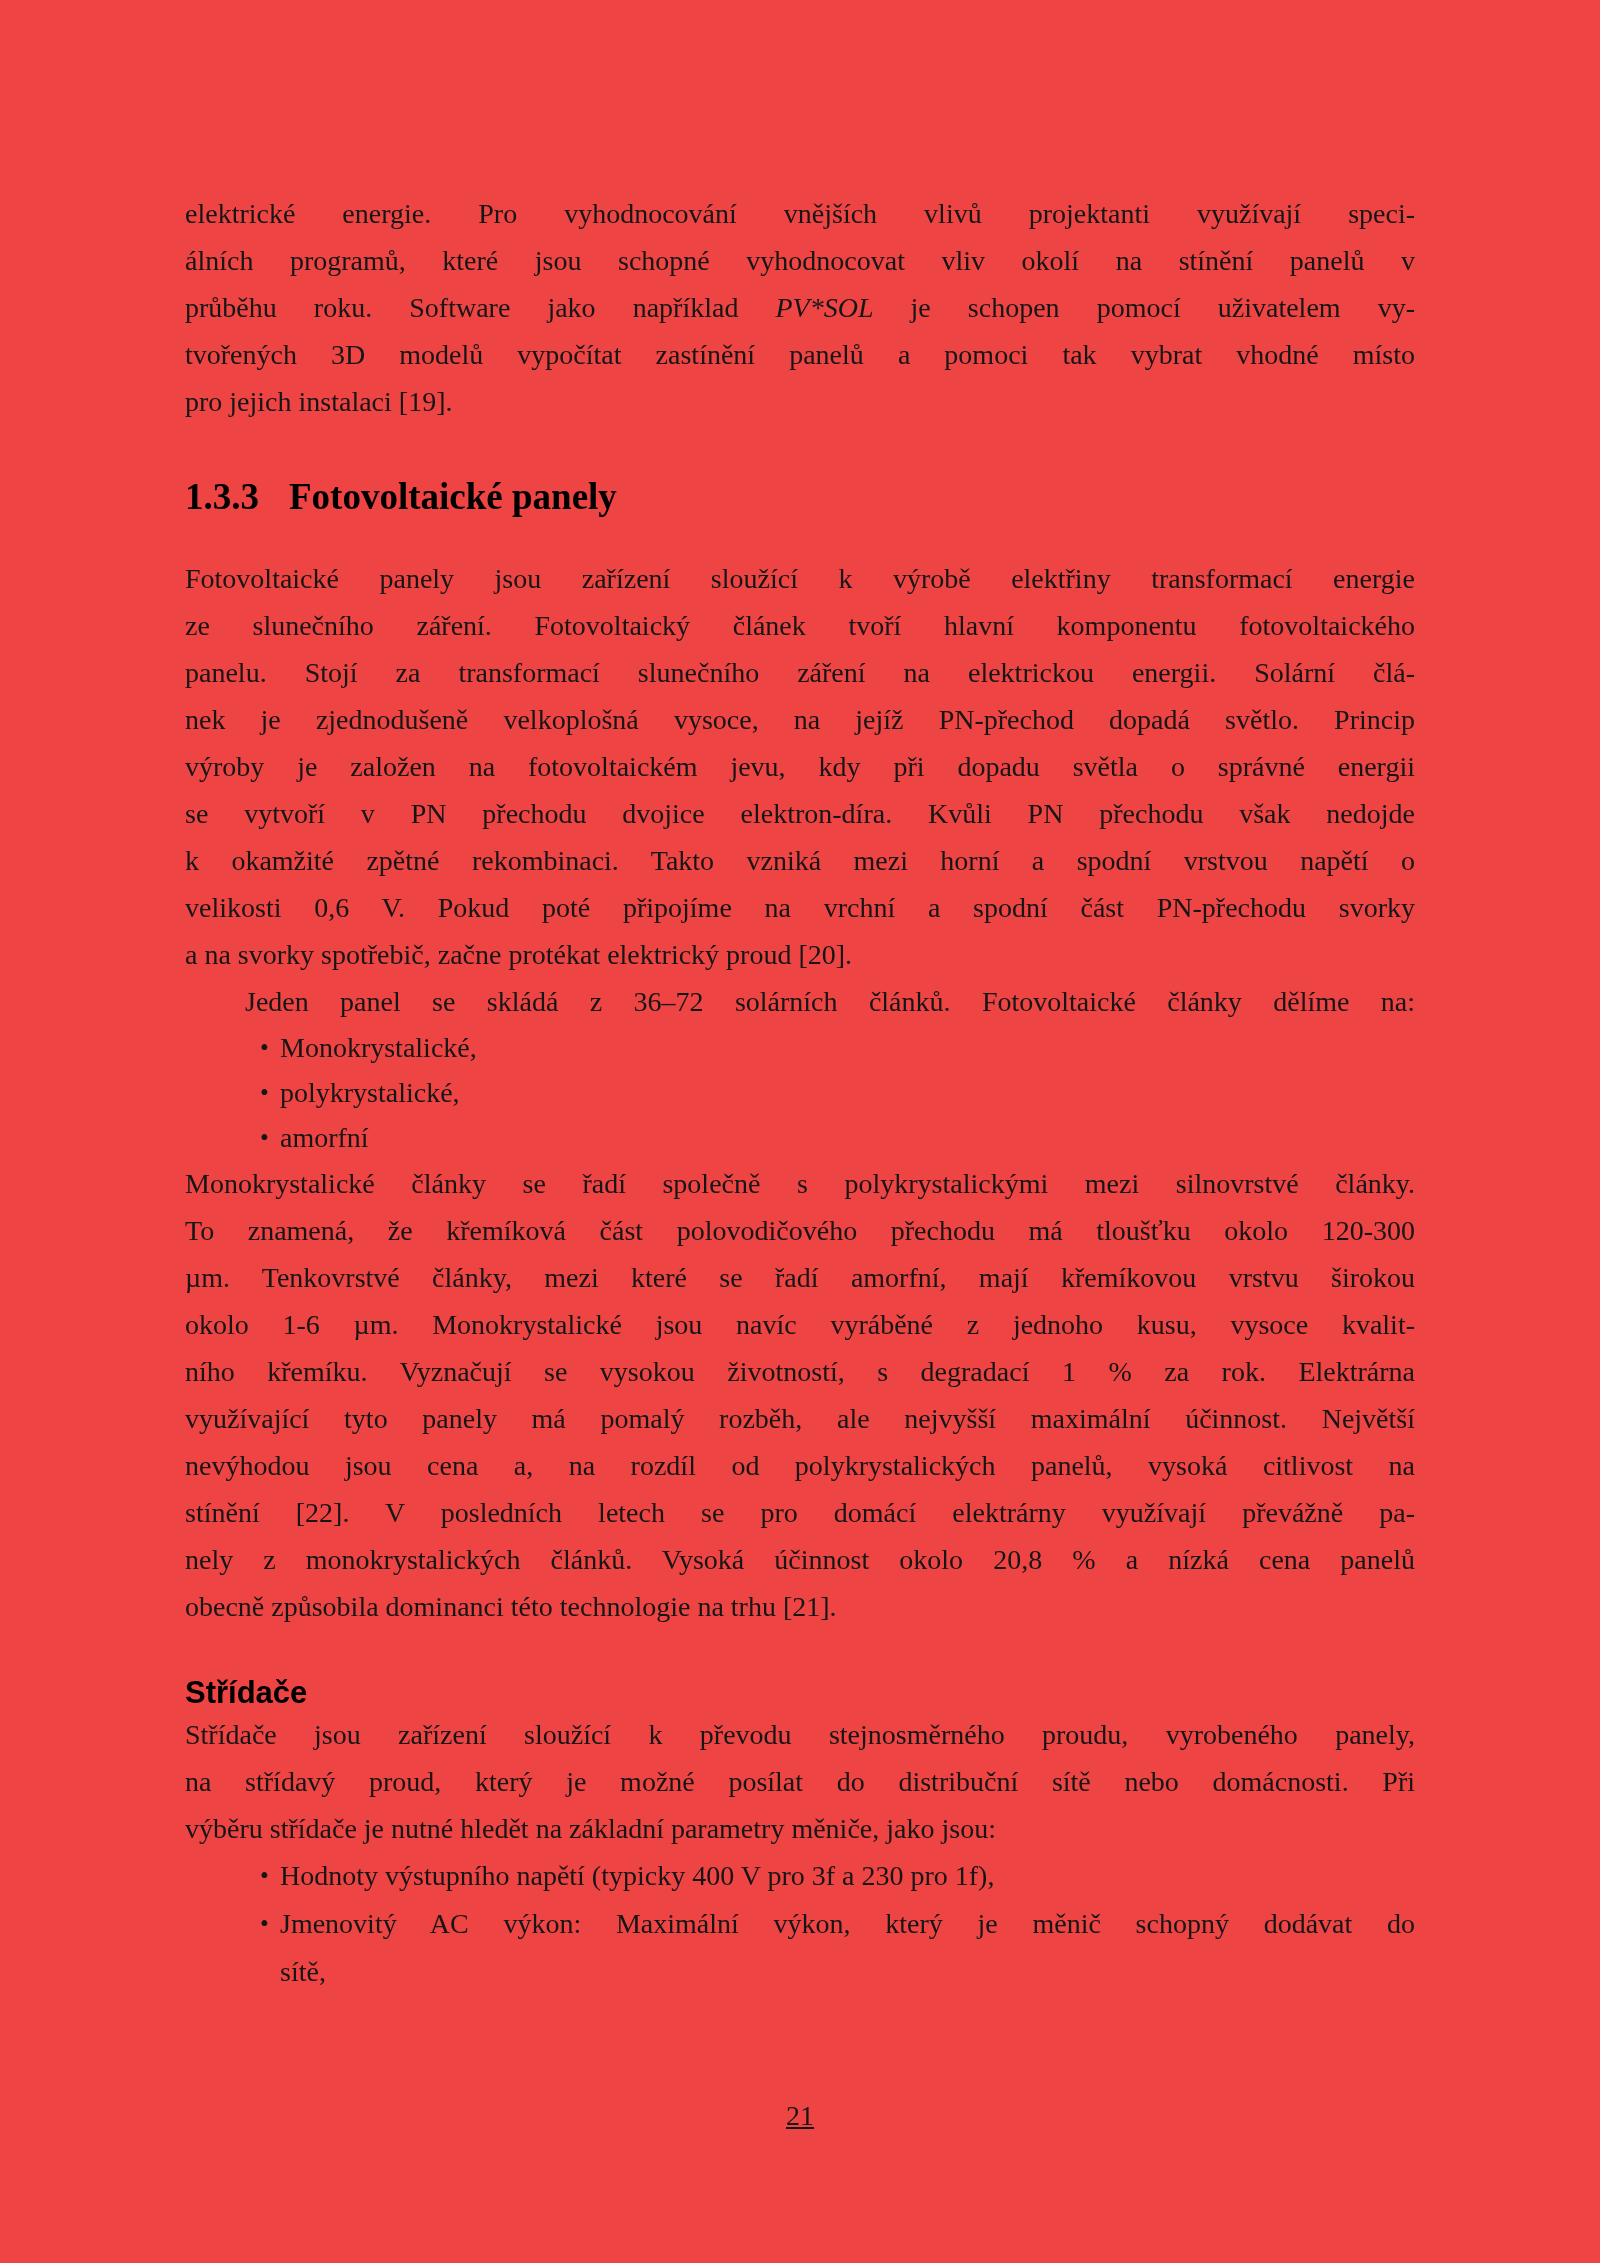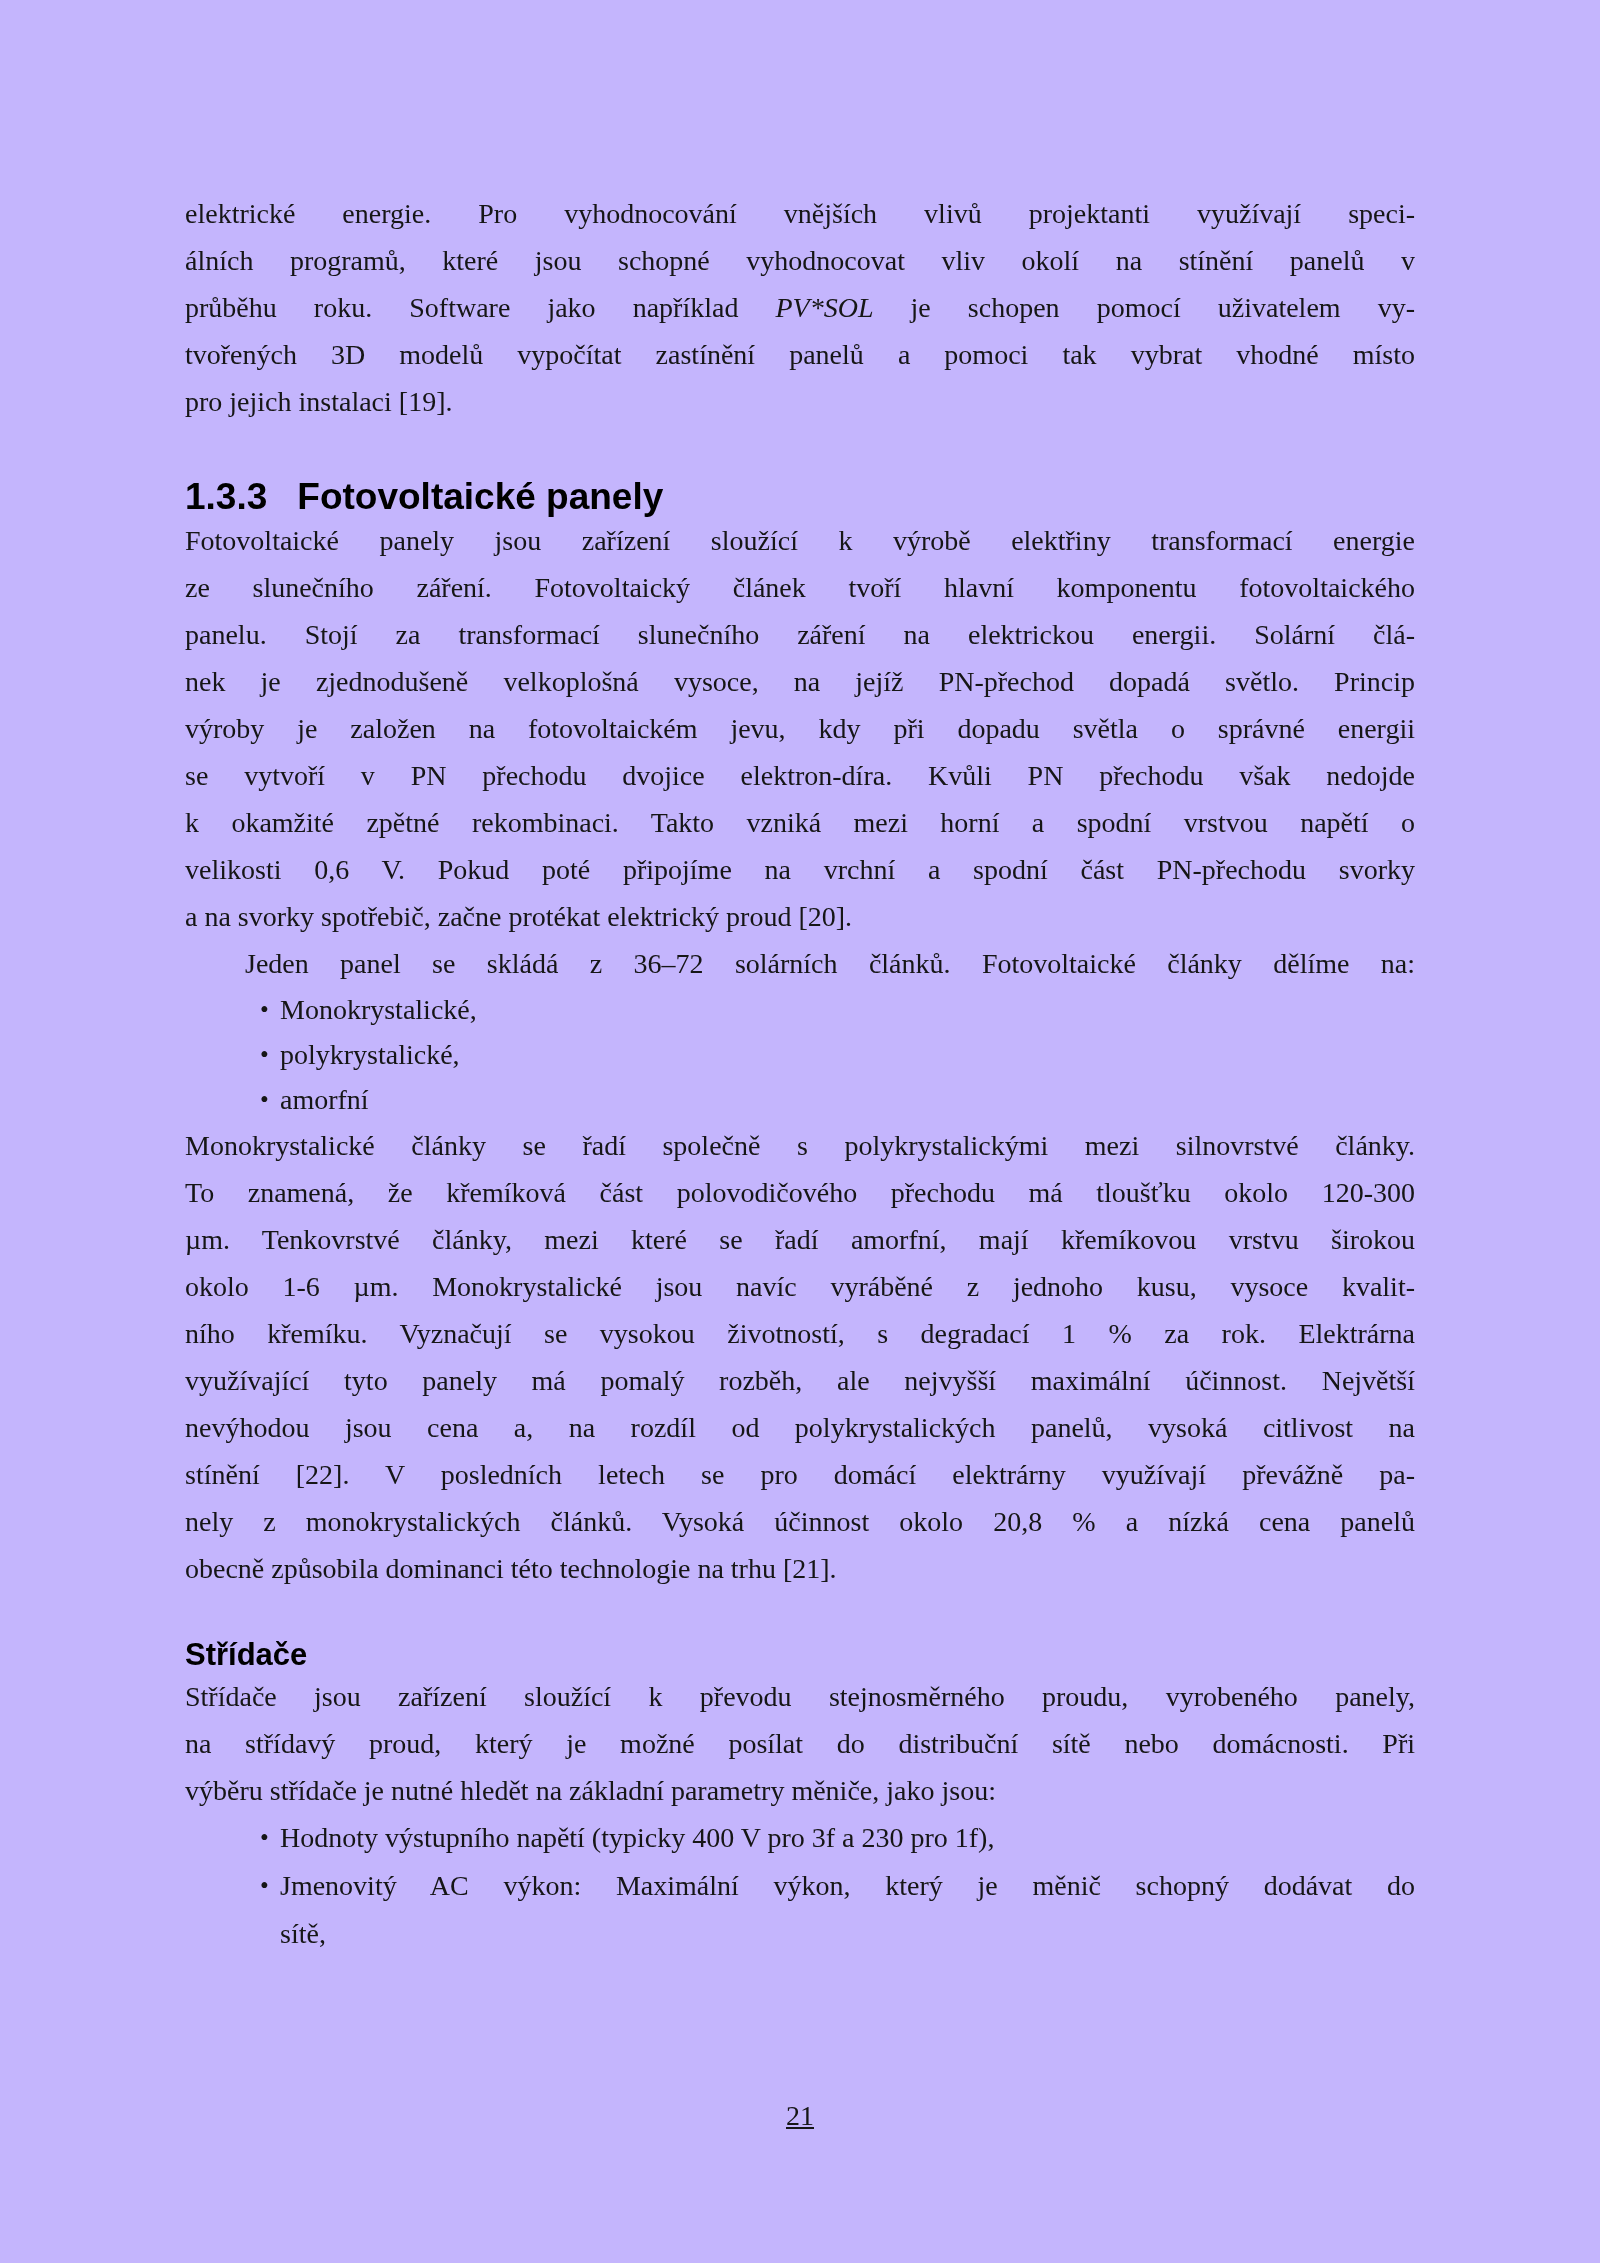--- a/index.html
+++ b/index.html
@@ -2,21 +2,21 @@
 <html lang="cs"><head>
 <meta charset="utf-8">
 <title>Document Page</title>
 <style>
   * { margin:0; padding:0; box-sizing:border-box; }
   html, body { background:#e9e9e9; }
   .page {
     position:relative;
     width:1600px;
     height:2263px;
-    background:#c4b5fd;
+    background:#ef4444;
     overflow:hidden;
     font-family:"Liberation Serif", serif;
     color:#161616;
     margin:0 auto;
   }
   .textblock {
     position:absolute;
     left:185px;
     top:190px;
     width:1230px;
@@ -25,25 +25,26 @@
   .line {
     line-height:47px;
     text-align:justify;
     text-align-last:justify;
   }
   .line.last { text-align-last:left; }
   .indent { text-indent:60px; }
   .it { font-style:italic;margin-top:9px; }
 
   h2.section-heading {
-    font-family:Liberation Sans, sans-serif;
+    font-family:Liberation Serif, serif;
     font-weight:bold;
     font-size:37px;
     line-height:40px;
     margin-top:52px;
+    margin-bottom:38px;
     color:#000000;
   }
   .sec-num { margin-right:30px; }
 
   h3.subheading {
     font-family:"Liberation Sans", sans-serif;
     font-weight:bold;
     font-size:31px;
     line-height:36px;
     margin-top:45px;

